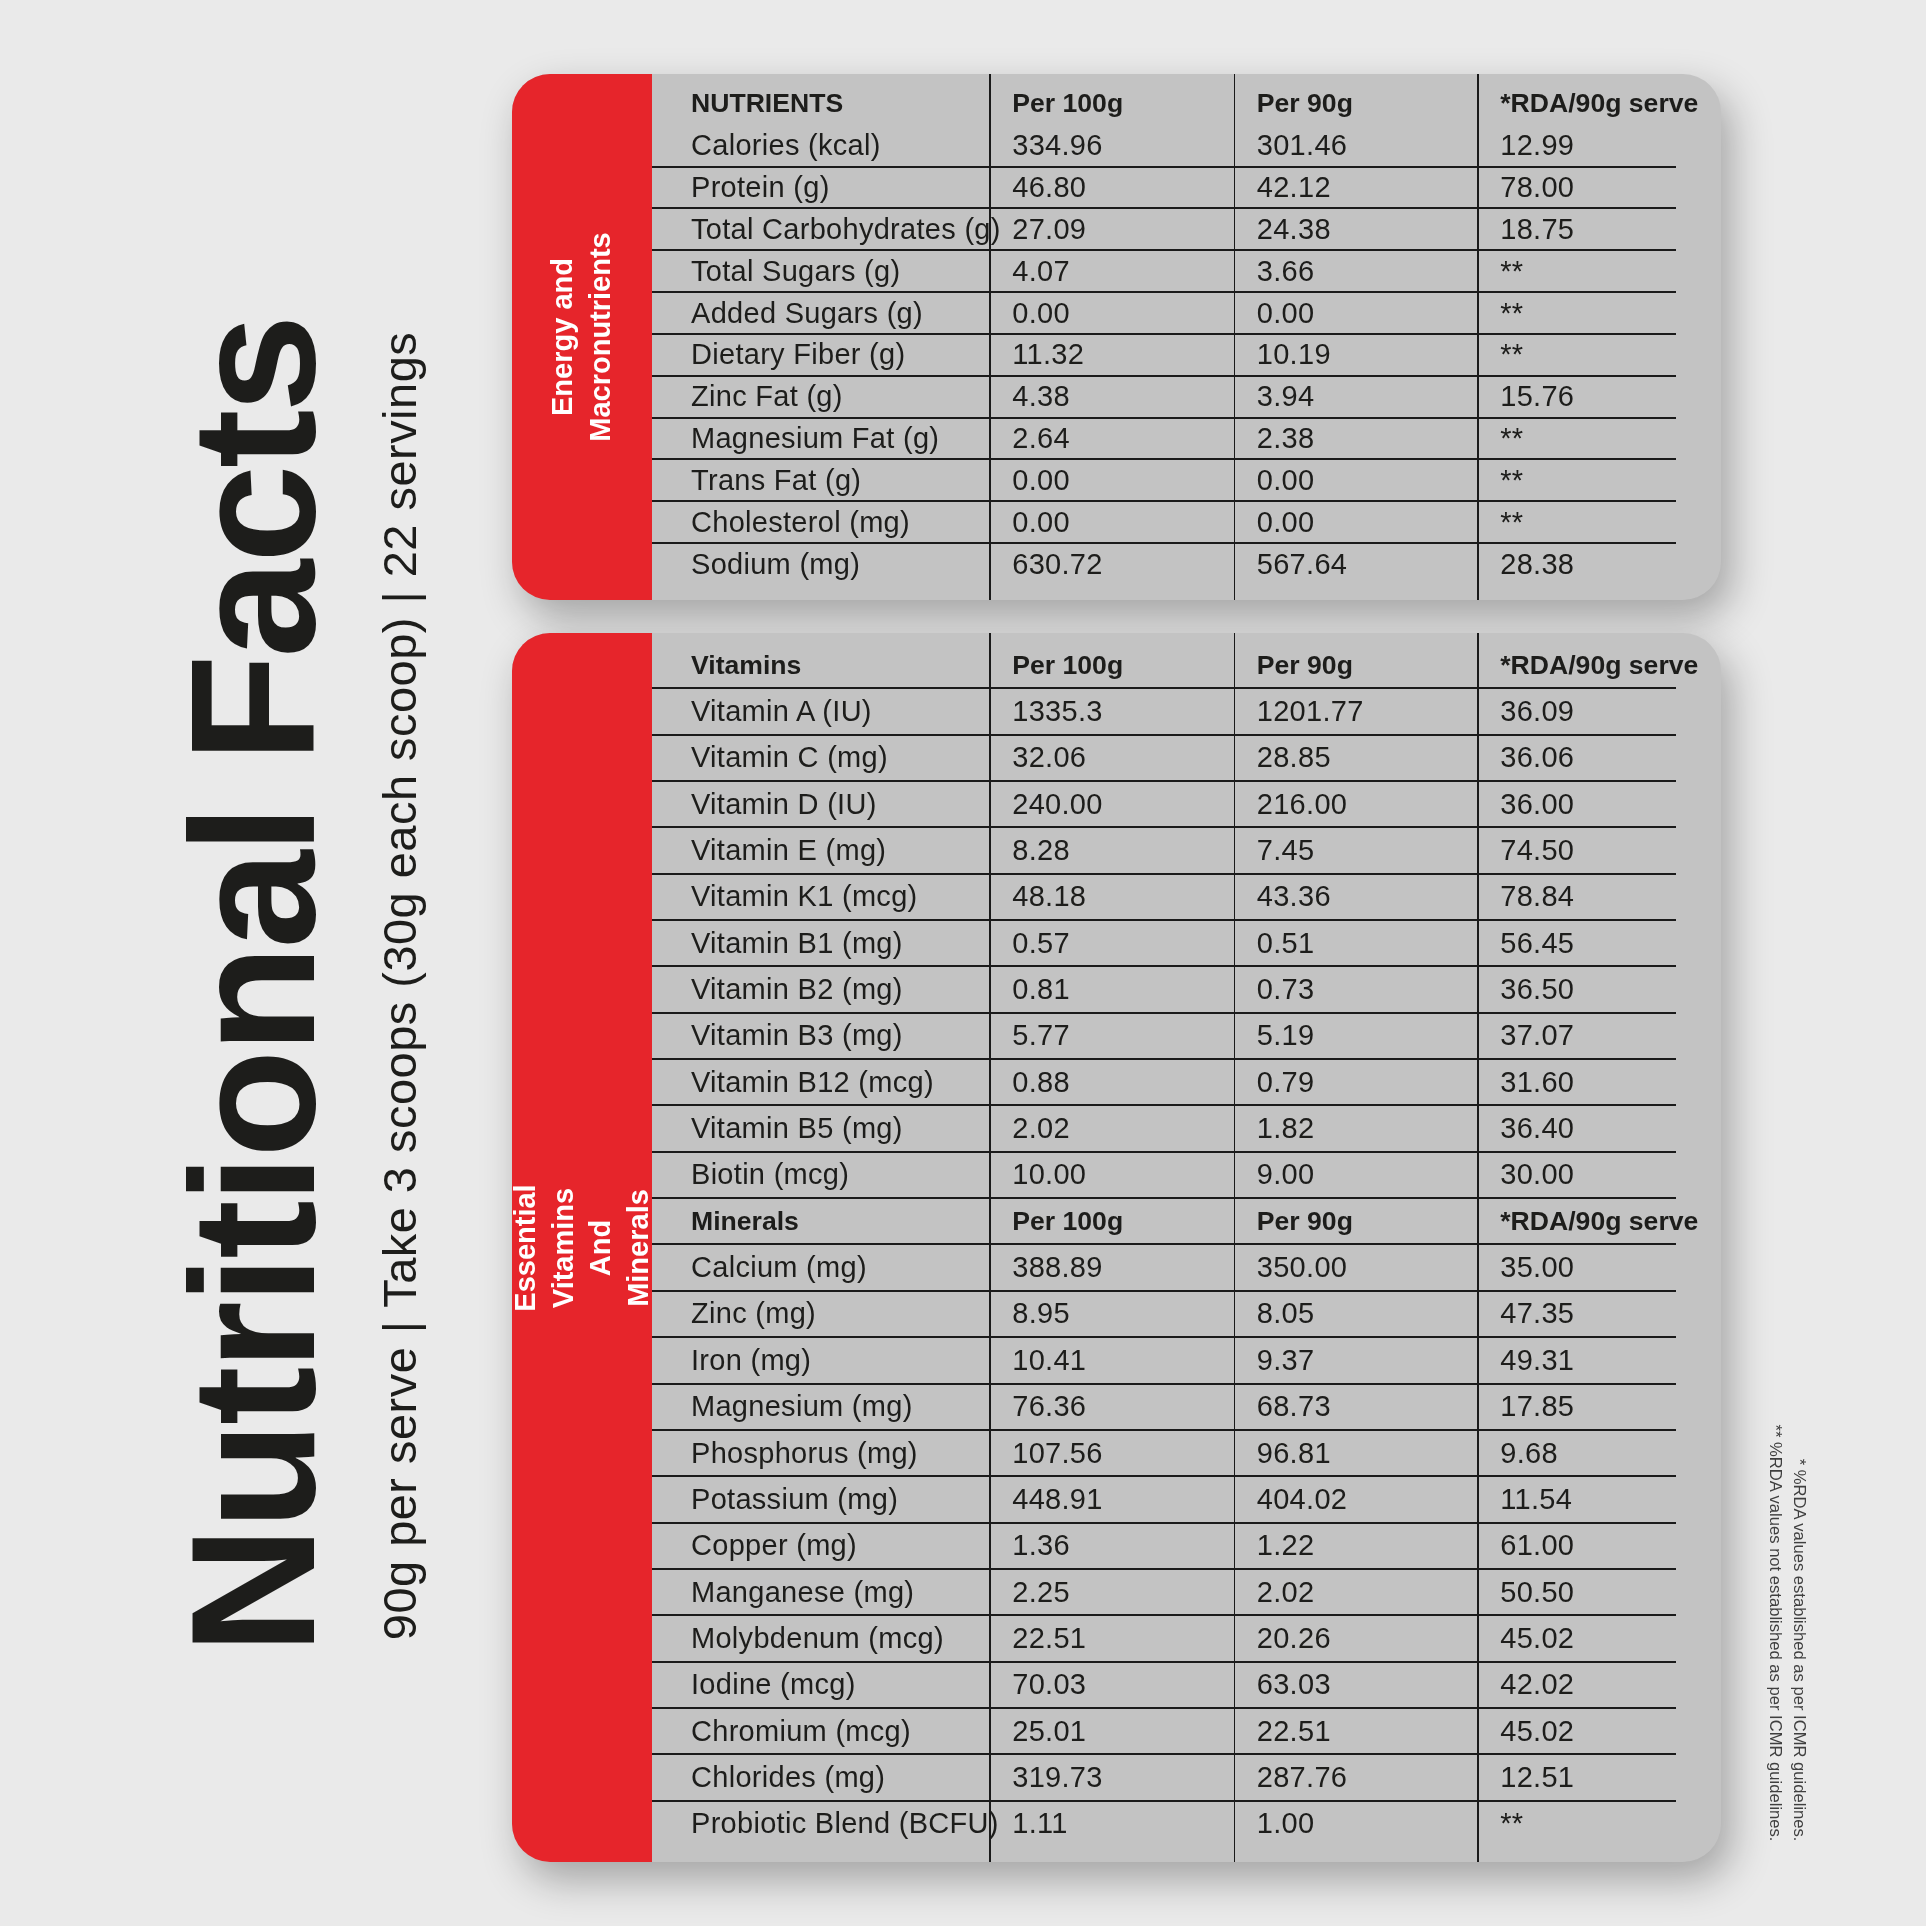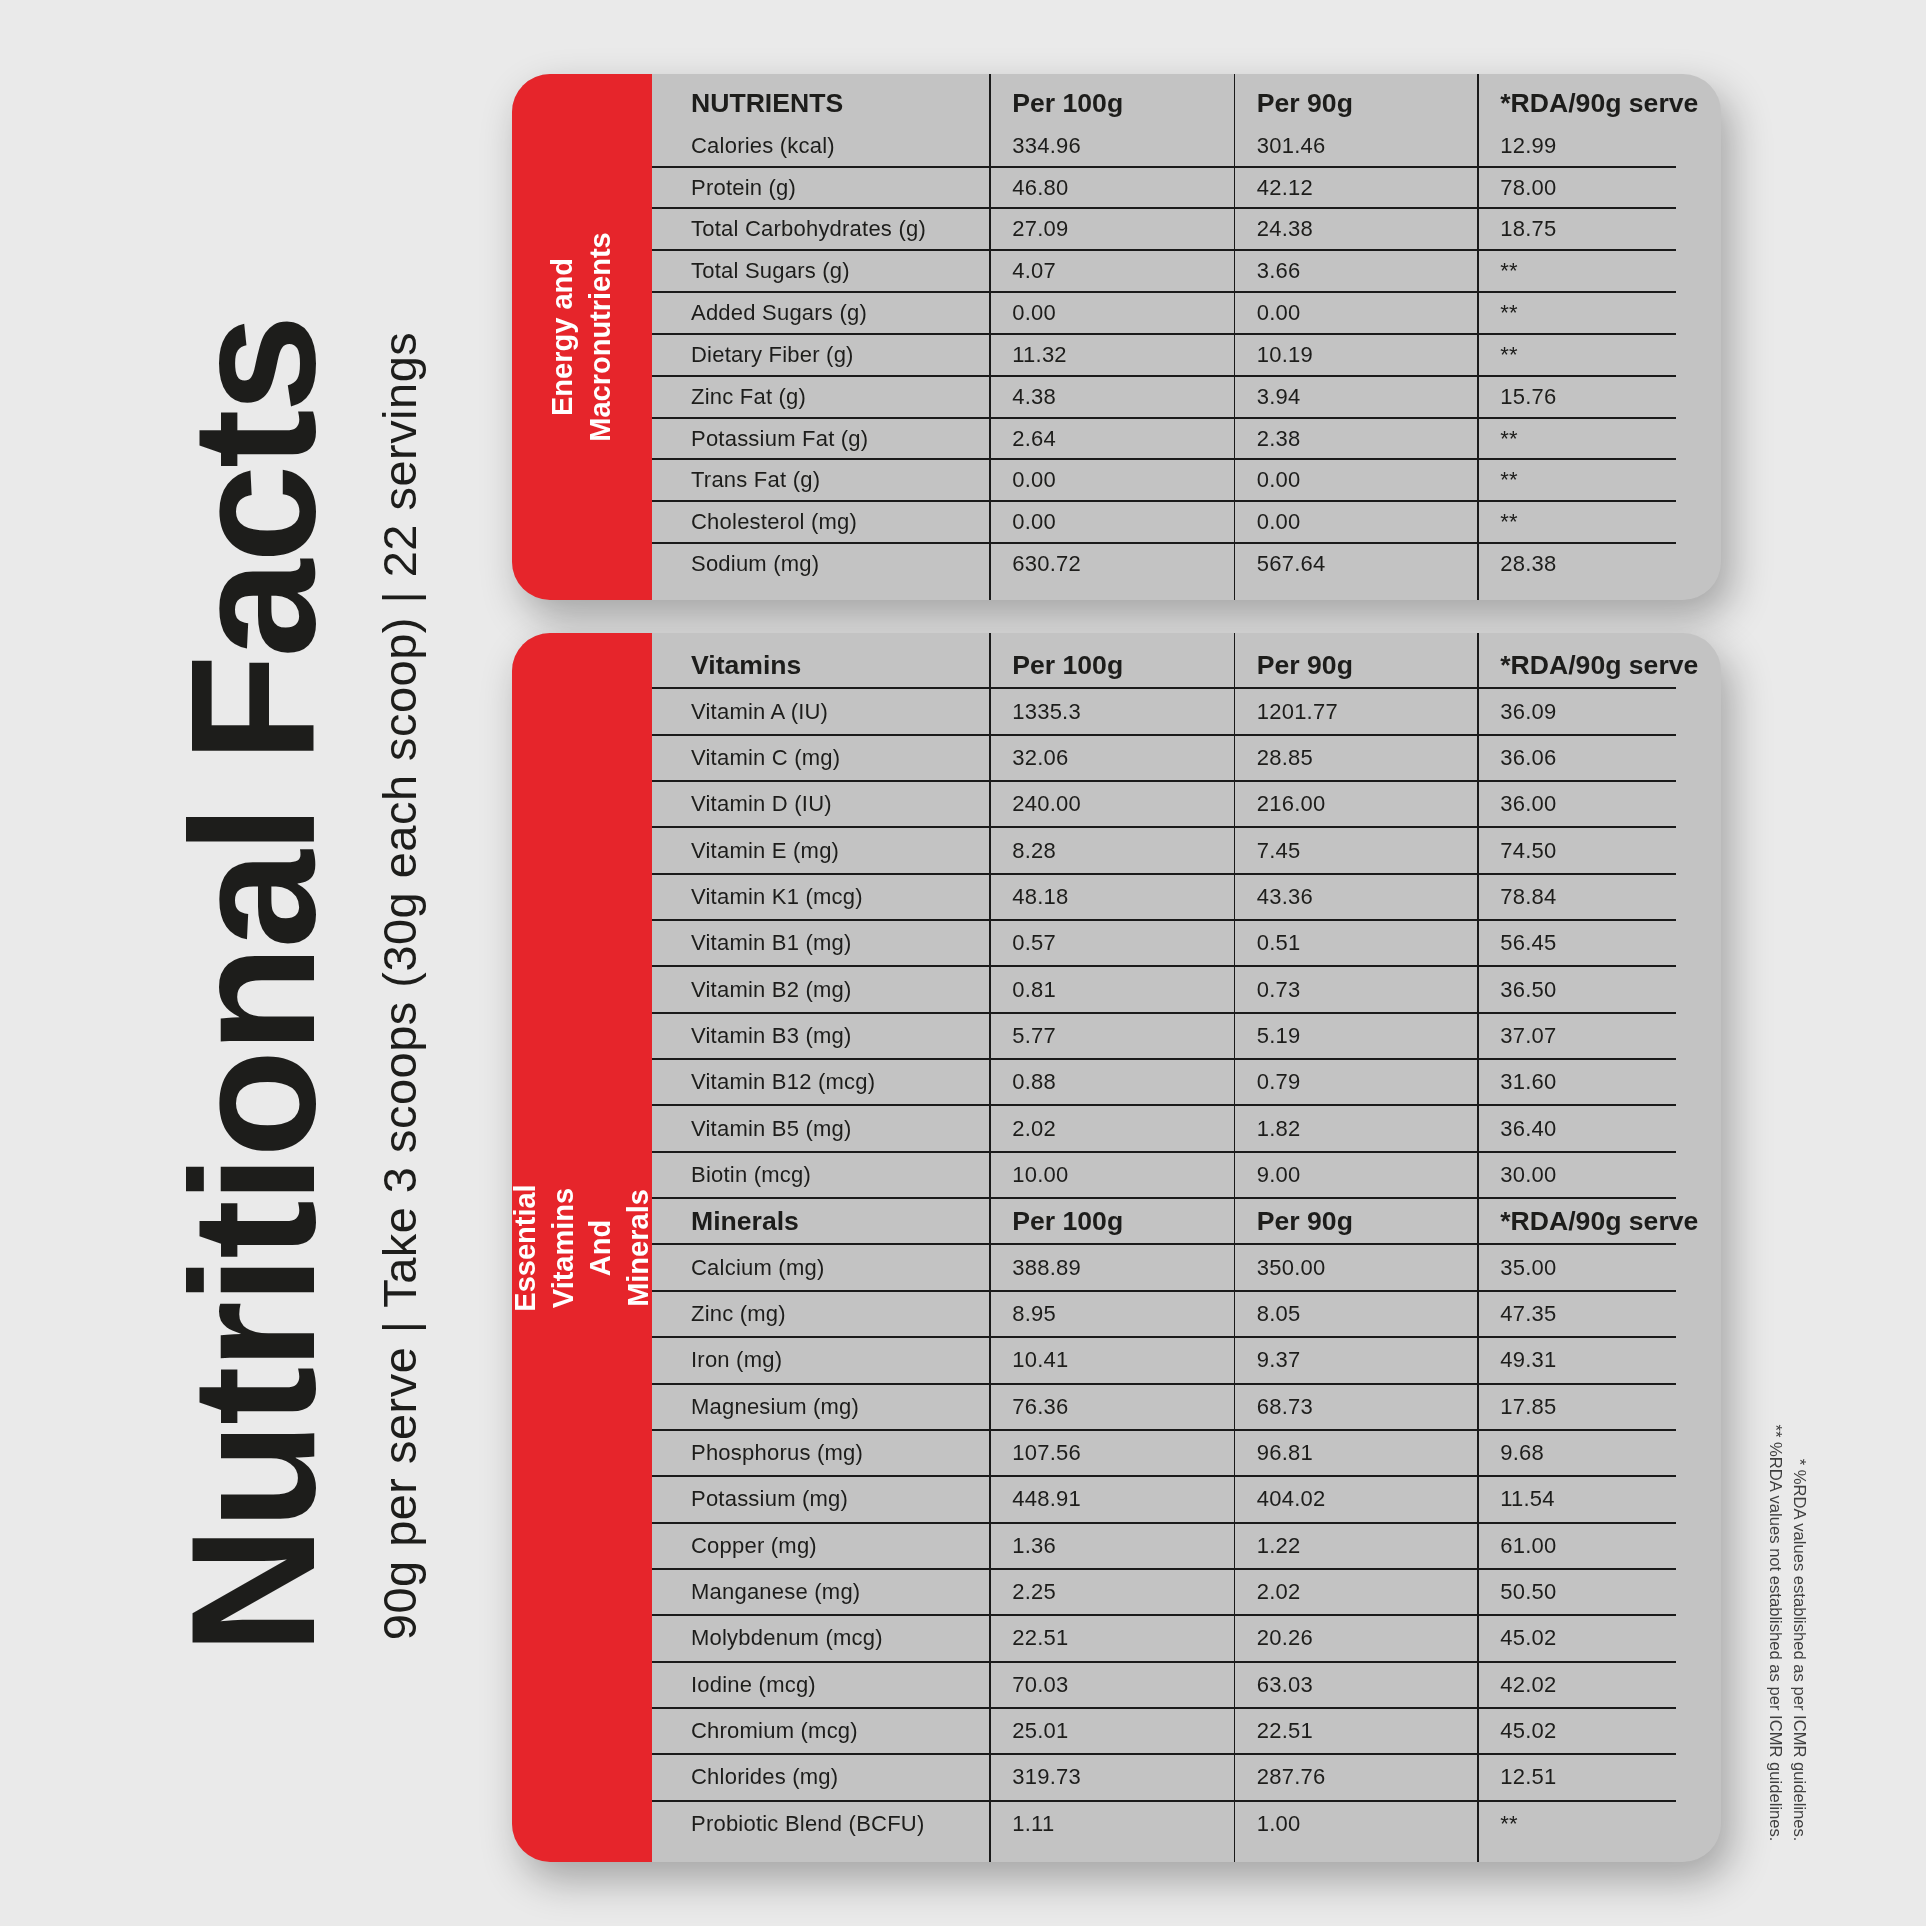--- a/index.html
+++ b/index.html
@@ -51,21 +51,21 @@
   .vline.v2{left:55.2%;}
   .vline.v3{left:78.3%;}
 
   .row{
     position:relative;flex:1;display:grid;
     grid-template-columns:32% 23.2% 23.1% 21.7%;
     align-items:center;
   }
   .row > div{padding-left:23px;box-sizing:border-box;white-space:nowrap;}
   .row > div:first-child{padding-left:39px;}
-  .row{font-size:22px;color:#1d1d1b;font-weight:400;letter-spacing:0.01em;}
+  .row{font-size:29px;color:#1d1d1b;font-weight:400;letter-spacing:0.01em;}
   .row.header{font-size:26.6px;font-weight:700;letter-spacing:0;}
   .row.bordered::after{
     content:"";position:absolute;left:0;right:30px;bottom:-1px;height:2px;background:#1a1a1a;
   }
 
   
   .footnotes{
     position:absolute;left:1787px;top:1633px;
     transform:translate(-50%,-50%) rotate(90deg);
     font-size:16.6px;color:#3f3f3f;line-height:1.45;
@@ -131,21 +131,21 @@
           <div>10.19</div>
           <div>**</div>
         </div>
         <div class="row bordered">
           <div>Zinc Fat (g)</div>
           <div>4.38</div>
           <div>3.94</div>
           <div>15.76</div>
         </div>
         <div class="row bordered">
-          <div>Potassium Fat (g)</div>
+          <div>Magnesium Fat (g)</div>
           <div>2.64</div>
           <div>2.38</div>
           <div>**</div>
         </div>
         <div class="row bordered">
           <div>Trans Fat (g)</div>
           <div>0.00</div>
           <div>0.00</div>
           <div>**</div>
         </div>

